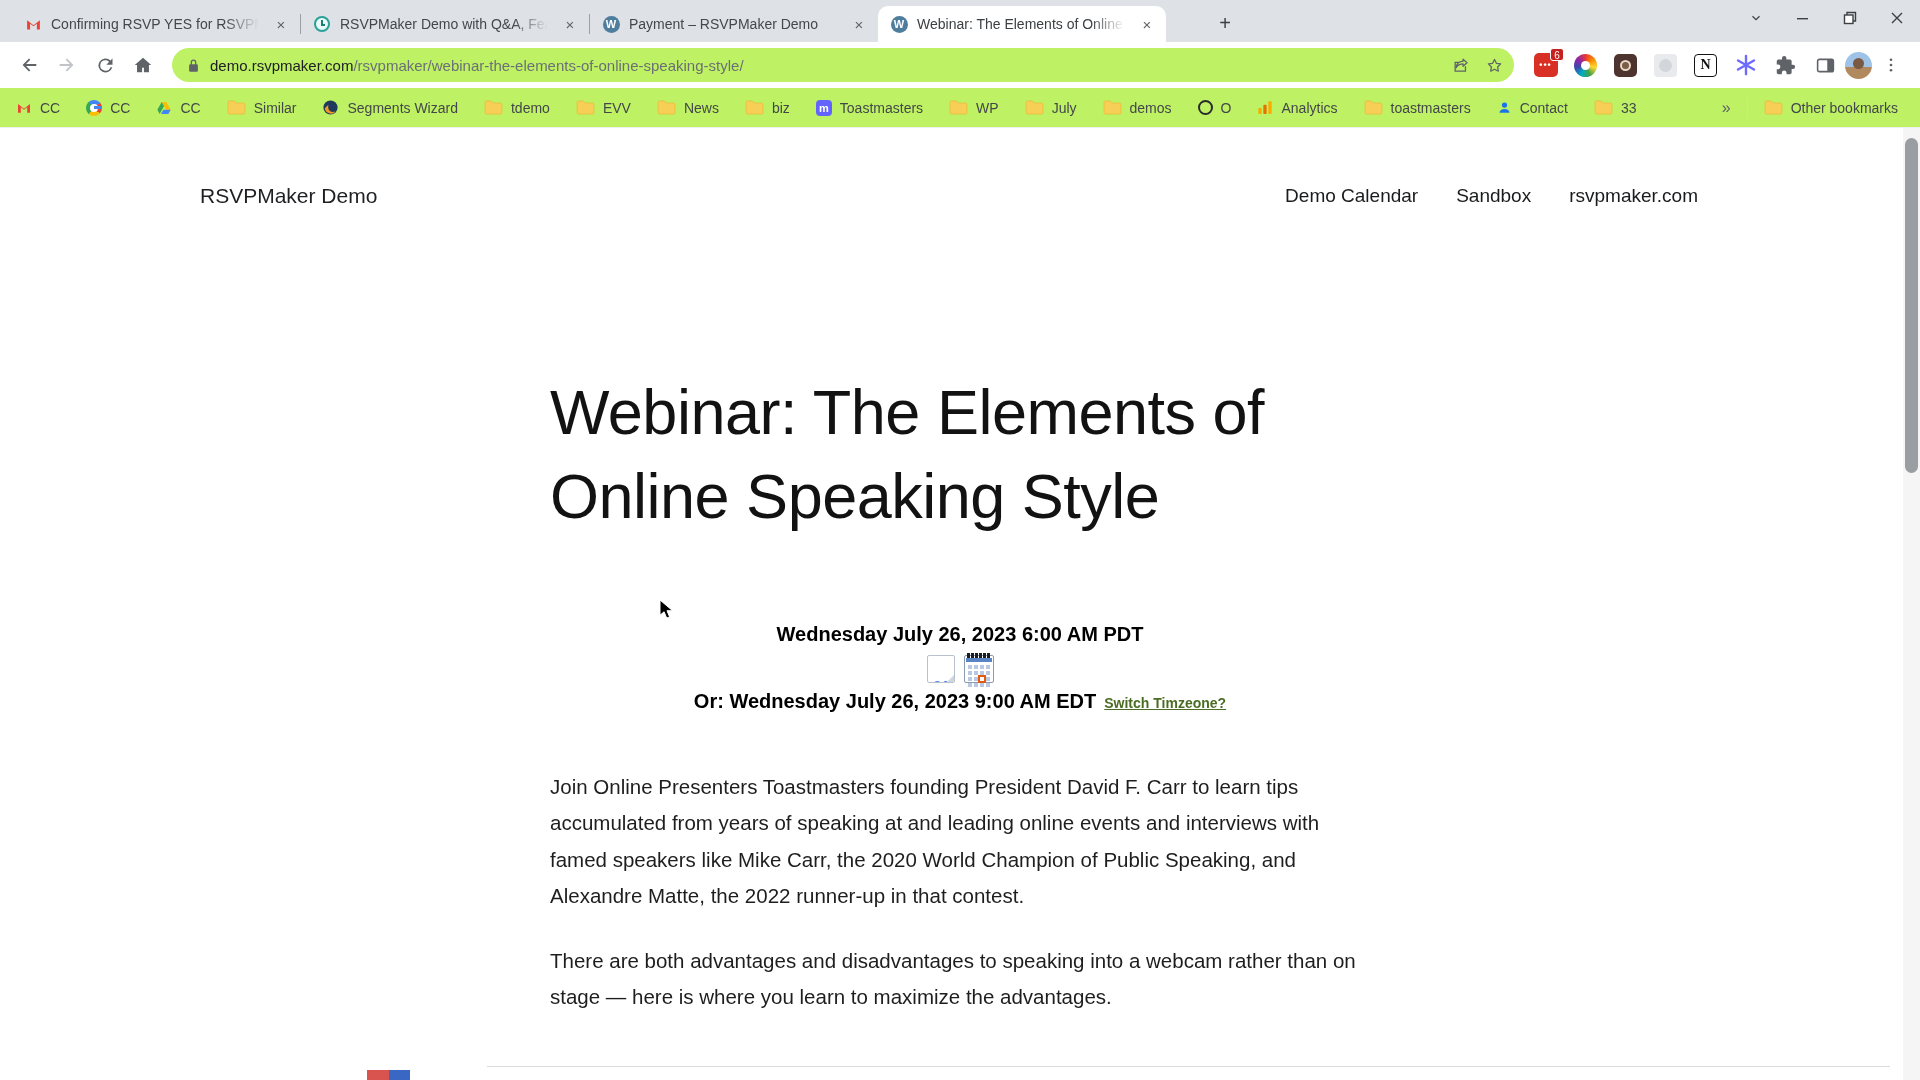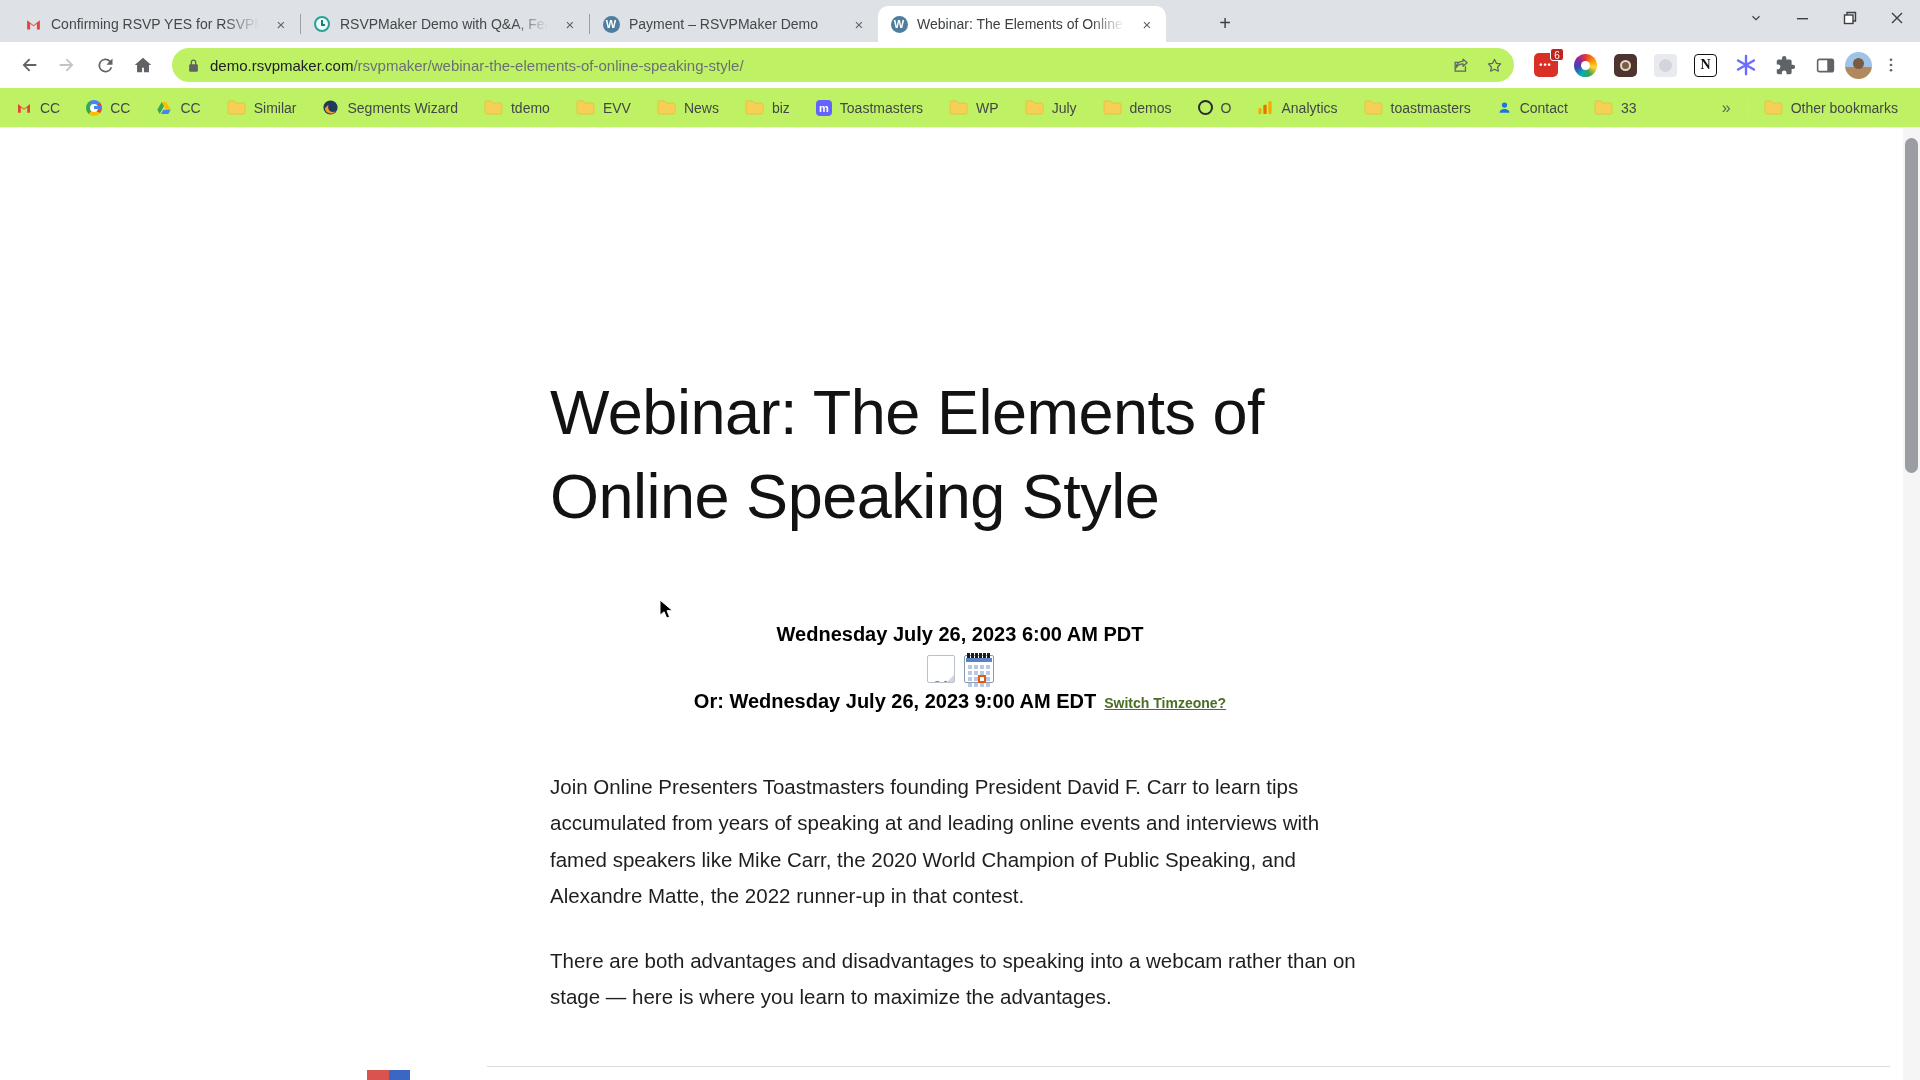--- a/index.html
+++ b/index.html
@@ -388,20 +388,28 @@
         <svg width="19" height="15" viewBox="0 0 20 16">
             <path d="M1 2.5A1.5 1.5 0 0 1 2.5 1h5L9.5 3.2h8A1.5 1.5 0 0 1 19 4.7v8.8a1.5 1.5 0 0 1-1.5 1.5h-15A1.5 1.5 0 0 1 1 13.5z" fill="#f7cf57" stroke="#e9bb38" stroke-width="0.8"></path>
           </svg>
         <span>Other bookmarks</span>
       </span>
     </span>
   </div>
 
   <div class="viewport">
 
+    <div class="site-header">
+      <span class="site-title">RSVPMaker Demo</span>
+      <span class="site-nav">
+        <a href="#">Demo Calendar</a>
+        <a href="#">Sandbox</a>
+        <a href="#">rsvpmaker.com</a>
+      </span>
+    </div>
 
     <div class="content">
       <h1 class="heading">Webinar: The Elements of Online Speaking Style</h1>
 
       <div class="when">Wednesday July 26, 2023 6:00 AM PDT</div>
 
       <div class="cal-row">
         <span class="gcal">
           <span class="bar"></span><span class="d">31</span><span class="fold"></span>
         </span>

